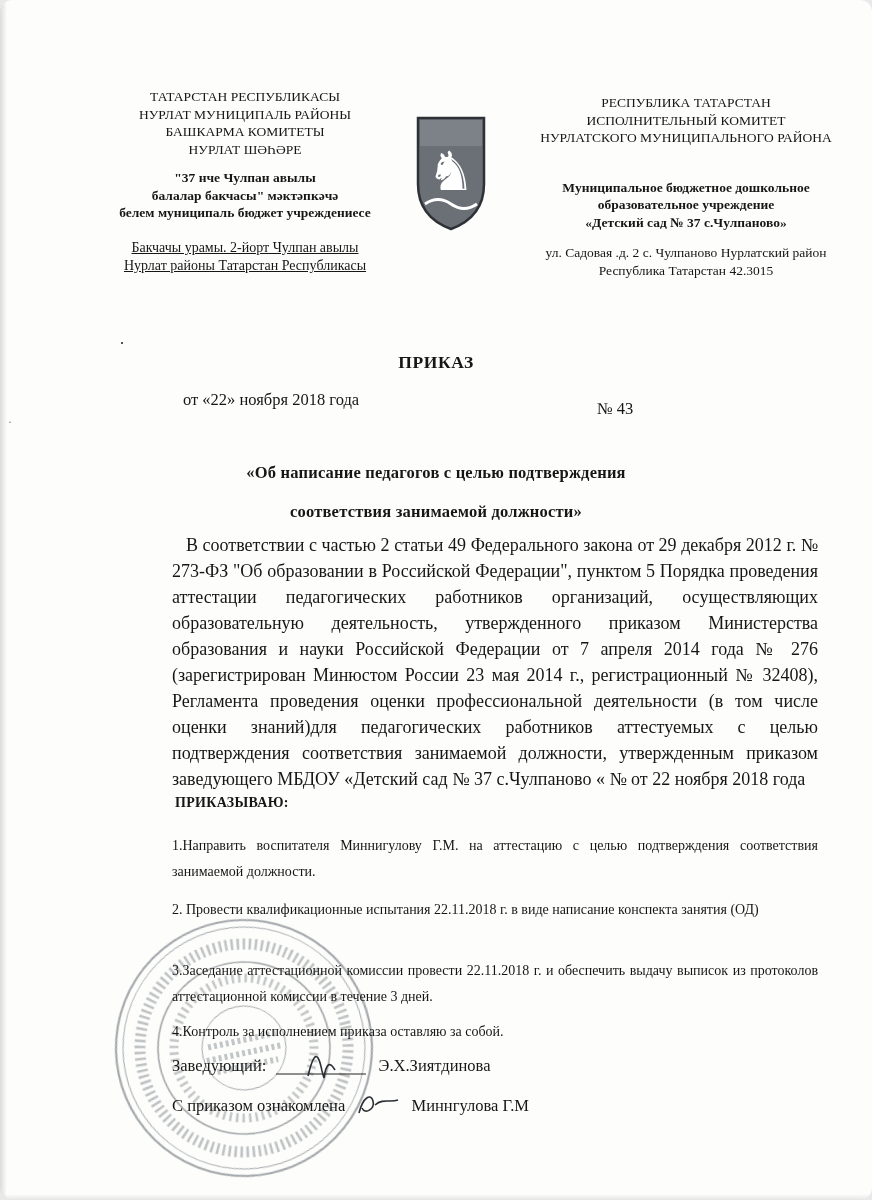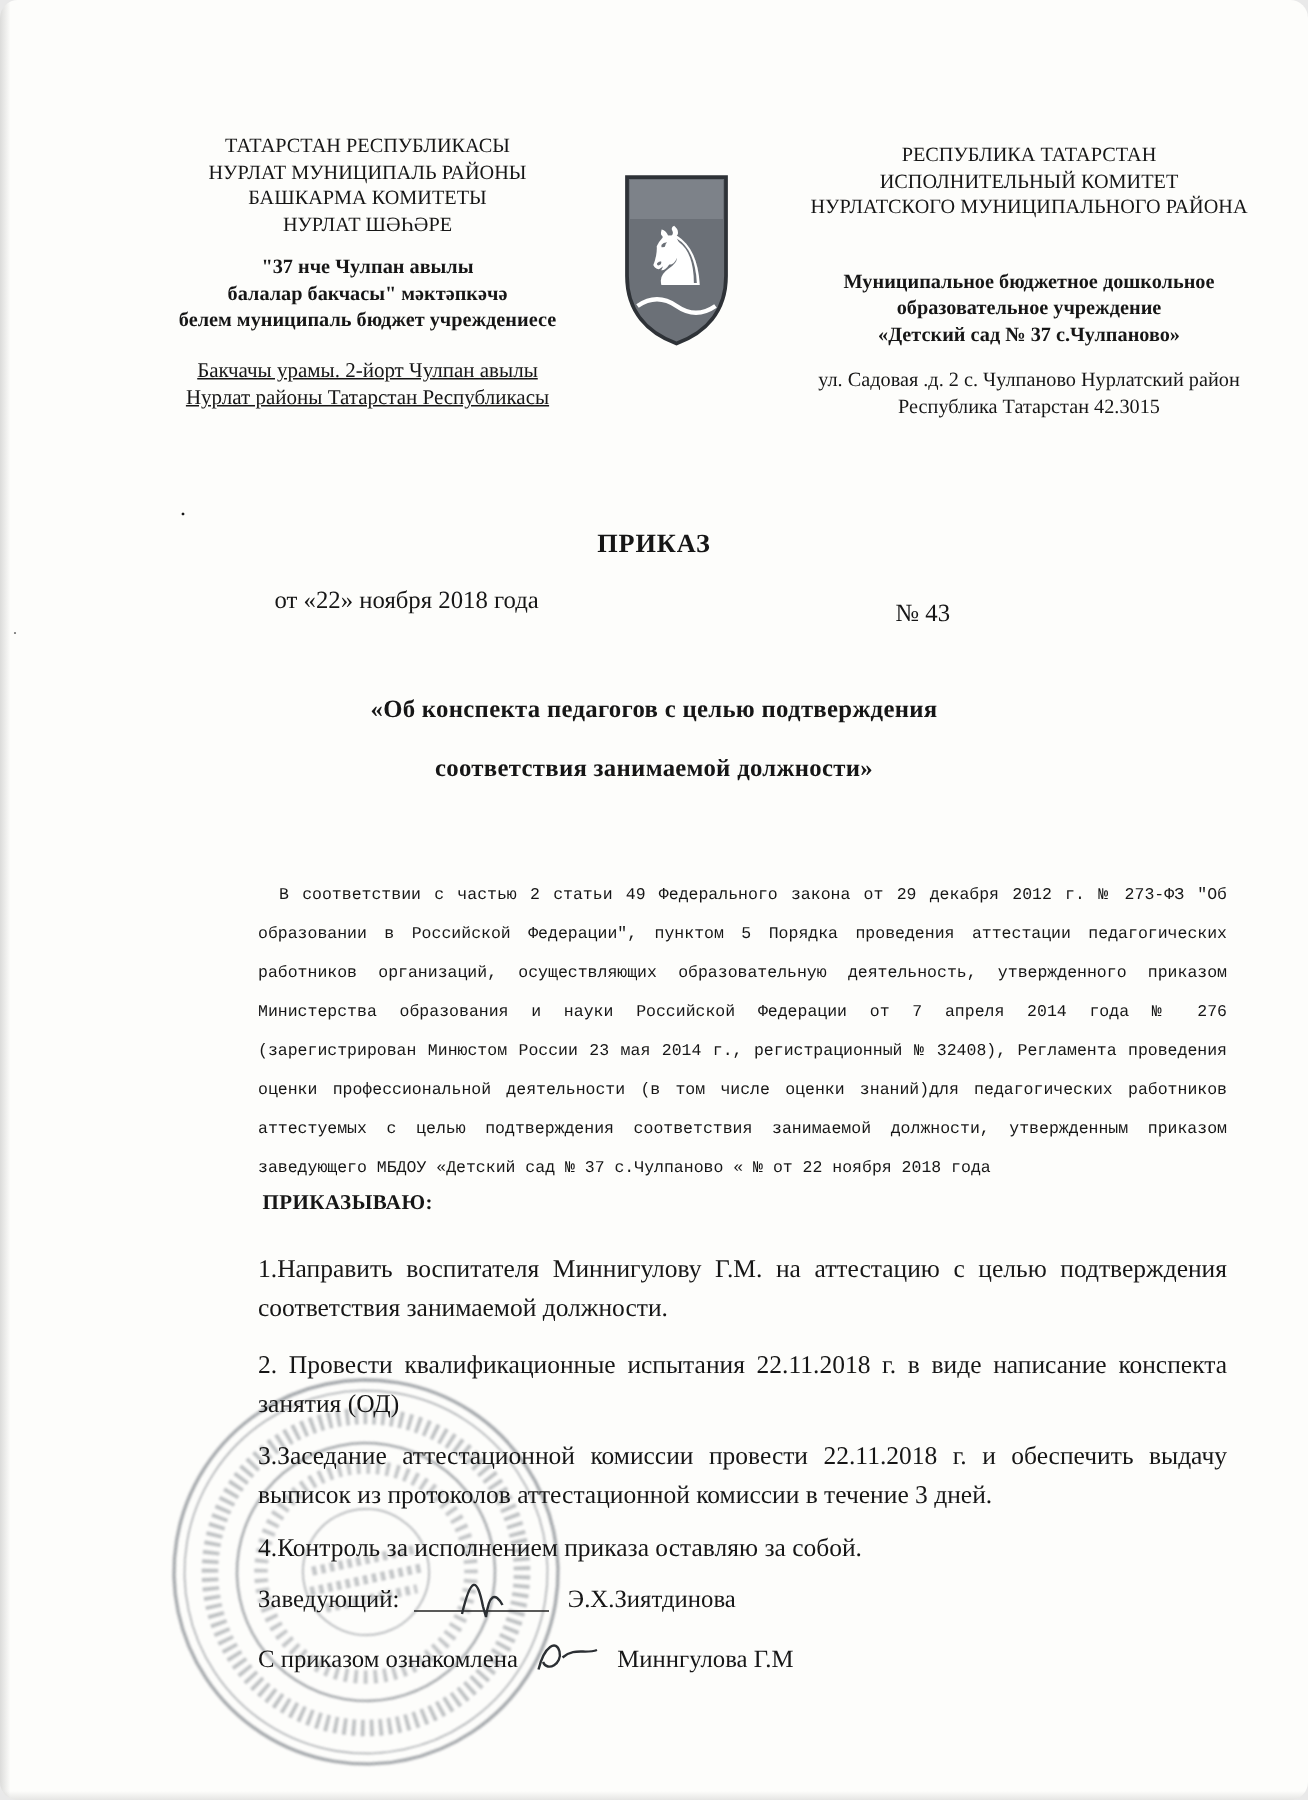--- a/index.html
+++ b/index.html
@@ -31,25 +31,25 @@
 
   .doc-title{position:absolute;left:0;top:352px;width:100%;text-align:center;
     font-weight:bold;font-size:17.5px;letter-spacing:.6px;}
   .date-line{position:absolute;left:183px;top:390px;font-size:16.5px;}
   .order-no{position:absolute;left:597px;top:399px;font-size:16.5px;}
 
   .subject{position:absolute;left:0;width:100%;text-align:center;font-weight:bold;
     font-size:16.5px;letter-spacing:.2px;}
   .subj1{top:463px;} .subj2{top:502px;}
 
-  .body-par{position:absolute;left:172px;top:584px;width:646px;font-size:11px;
-    line-height:26px;text-align:justify;text-indent:14px;z-index:2;font-family:Liberation Mono, monospace;}
+  .body-par{position:absolute;left:172px;top:532px;width:646px;font-size:18px;
+    line-height:26px;text-align:justify;text-indent:14px;z-index:2;}
   .resolve{position:absolute;left:175px;top:795px;font-weight:bold;font-size:14px;
     letter-spacing:.3px;z-index:2;}
-  .item{position:absolute;left:172px;width:646px;font-size:17px;line-height:26px;
+  .item{position:absolute;left:172px;width:646px;font-size:14px;line-height:26px;
     text-align:justify;z-index:2;}
   .i1{top:833px;} .i2{top:897px;} .i3{top:958px;} .i4{top:1019px;}
 
   .sig-row{position:absolute;left:172px;font-size:16.5px;z-index:2;white-space:nowrap;}
   .sig1{top:1049px;} .sig2{top:1091px;}
   .sig-script{display:inline-block;vertical-align:-10px;margin:0 4px;}
 
   .stamp{position:absolute;left:108px;top:912px;width:272px;height:272px;opacity:.48;
     filter:blur(.6px);transform:rotate(-12deg);z-index:1;pointer-events:none;}
 </style>
@@ -104,21 +104,21 @@
     </div>
   </div>
 
   <div class="artifact1">.</div>
   <div class="artifact2">·</div>
 
   <div class="doc-title">ПРИКАЗ</div>
   <div class="date-line">от  «22» ноября  2018 года</div>
   <div class="order-no">№ 43</div>
 
-  <div class="subject subj1">«Об конспекта педагогов с целью подтверждения</div>
+  <div class="subject subj1">«Об написание педагогов с целью подтверждения</div>
   <div class="subject subj2">соответствия занимаемой должности»</div>
 
   <div class="body-par">В соответствии с частью 2 статьи 49 Федерального закона от 29 декабря 2012 г. № 273-ФЗ "Об образовании в Российской Федерации", пунктом 5 Порядка проведения аттестации педагогических работников организаций, осуществляющих образовательную деятельность, утвержденного приказом Министерства образования и науки Российской Федерации от 7 апреля 2014 года № 276 (зарегистрирован Минюстом России 23 мая 2014 г., регистрационный  № 32408), Регламента проведения оценки профессиональной деятельности (в том числе оценки знаний)для педагогических работников аттестуемых с целью подтверждения соответствия занимаемой должности, утвержденным приказом заведующего МБДОУ «Детский сад № 37 с.Чулпаново « №  от   22 ноября  2018 года</div>
   <div class="resolve">ПРИКАЗЫВАЮ:</div>
 
   <div class="item i1">1.Направить воспитателя Миннигулову Г.М. на аттестацию с целью подтверждения соответствия занимаемой должности.</div>
   <div class="item i2">2. Провести квалификационные испытания 22.11.2018 г. в виде написание конспекта занятия (ОД)</div>
   <div class="item i3">3.Заседание аттестационной комиссии провести 22.11.2018 г. и обеспечить   выдачу выписок из протоколов аттестационной комиссии  в течение 3 дней.</div>
   <div class="item i4">4.Контроль за исполнением приказа оставляю за собой.</div>
 

